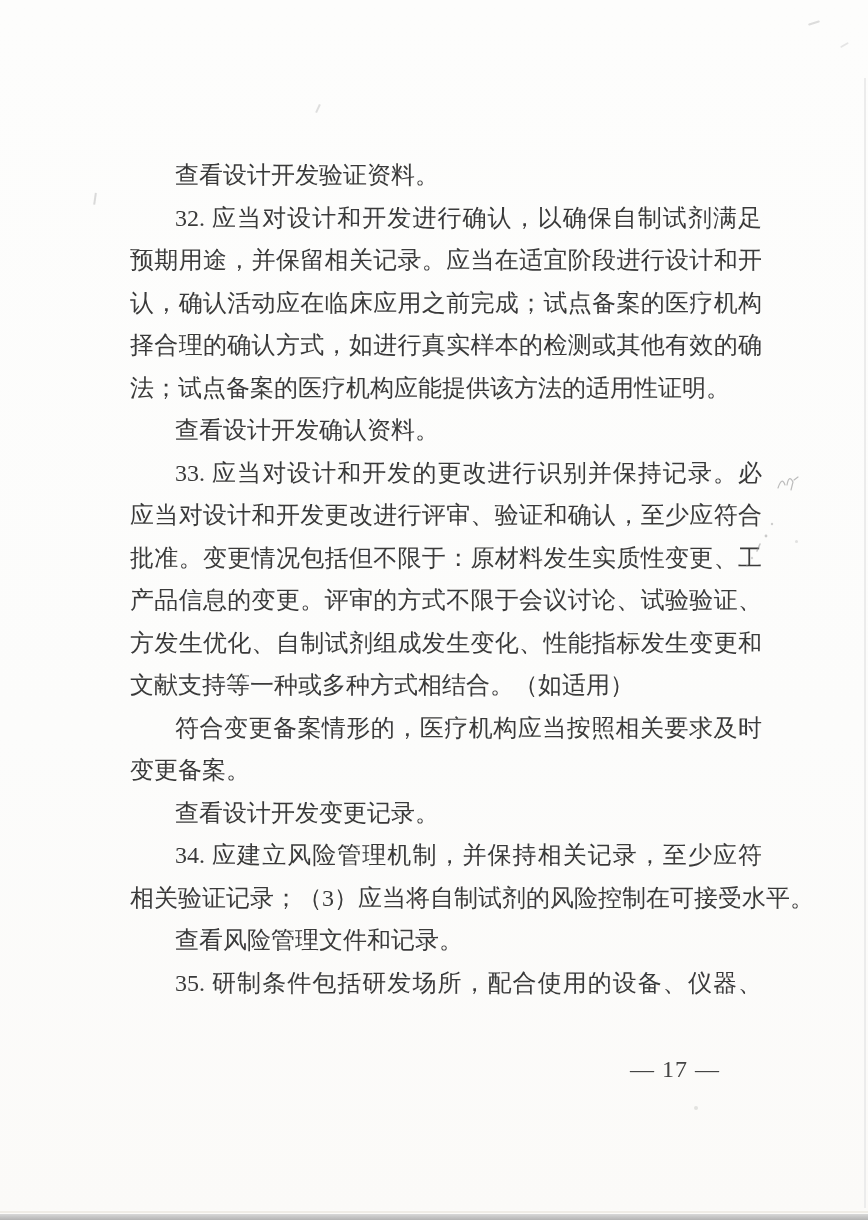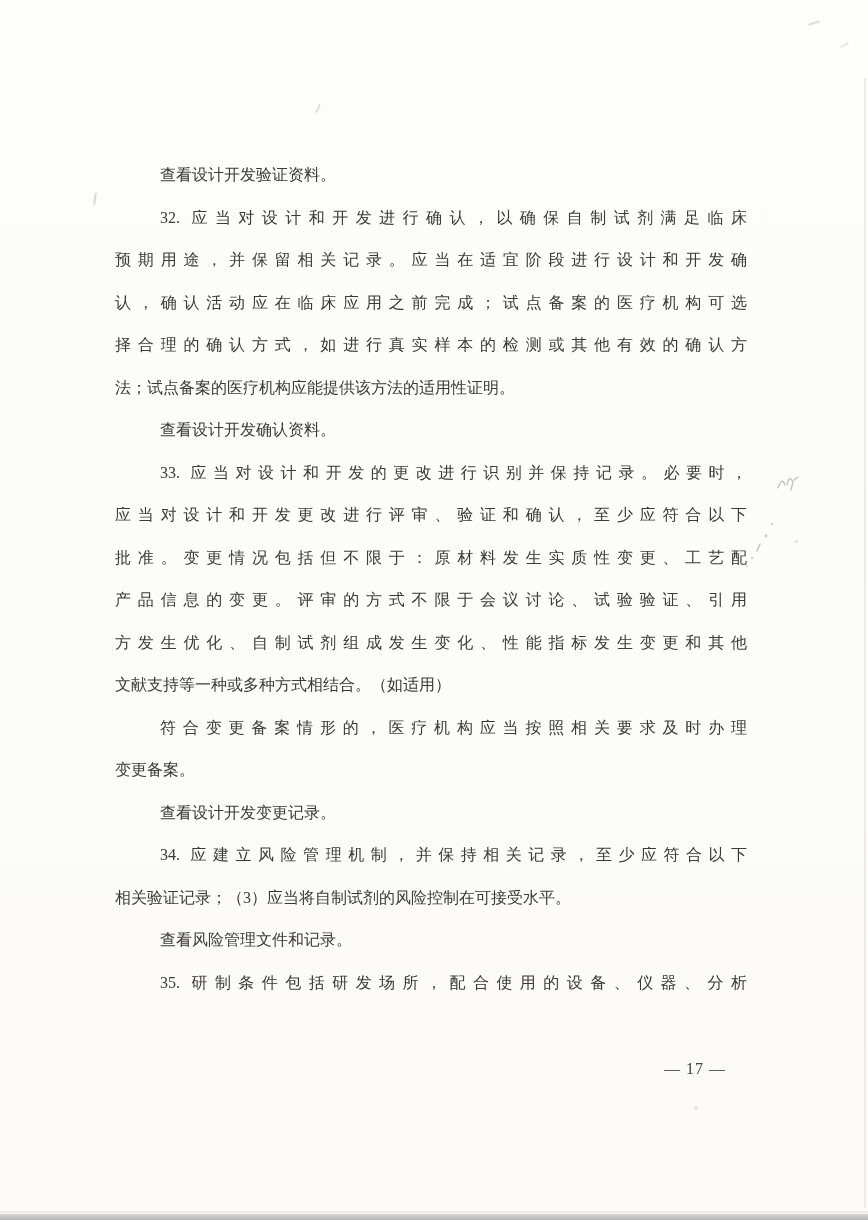--- a/index.html
+++ b/index.html
@@ -11,41 +11,41 @@
   }
   .page {
     position: relative;
     width: 868px; height: 1220px;
     background: linear-gradient(180deg, #fdfdfc 0%, #fcfcfb 60%, #fbfaf8 100%);
     overflow: hidden;
   }
   
   .doc-body {
     position: absolute;
-    left: 115px; top: 154px;
+    left: 130px; top: 154px;
     width: 632px;
     color: #3a3a3a;
-    font-size: 16px;
+    font-size: 24px;
   }
   .line {
     height: 42.5px;
     line-height: 42.5px;
     white-space: nowrap;
     text-align: left;
   }
   .line.indent { padding-left: 45px; }
   .line.j { text-align: justify; text-align-last: justify; white-space: normal; overflow: hidden; }
   
   .page-number {
     position: absolute;
     top: 1052px; left: 630px;
     width: 96px; height: 34px;
     line-height: 34px;
-    text-align: right;
-    font-size: 16px;
+    text-align: left;
+    font-size: 24px;
     color: #444444;
     letter-spacing: 1px;
   }
   
   .edge-right {
     position: absolute;
     top: 78px; right: 2px;
     width: 2px; height: 1130px;
     background: #ececec;
   }

